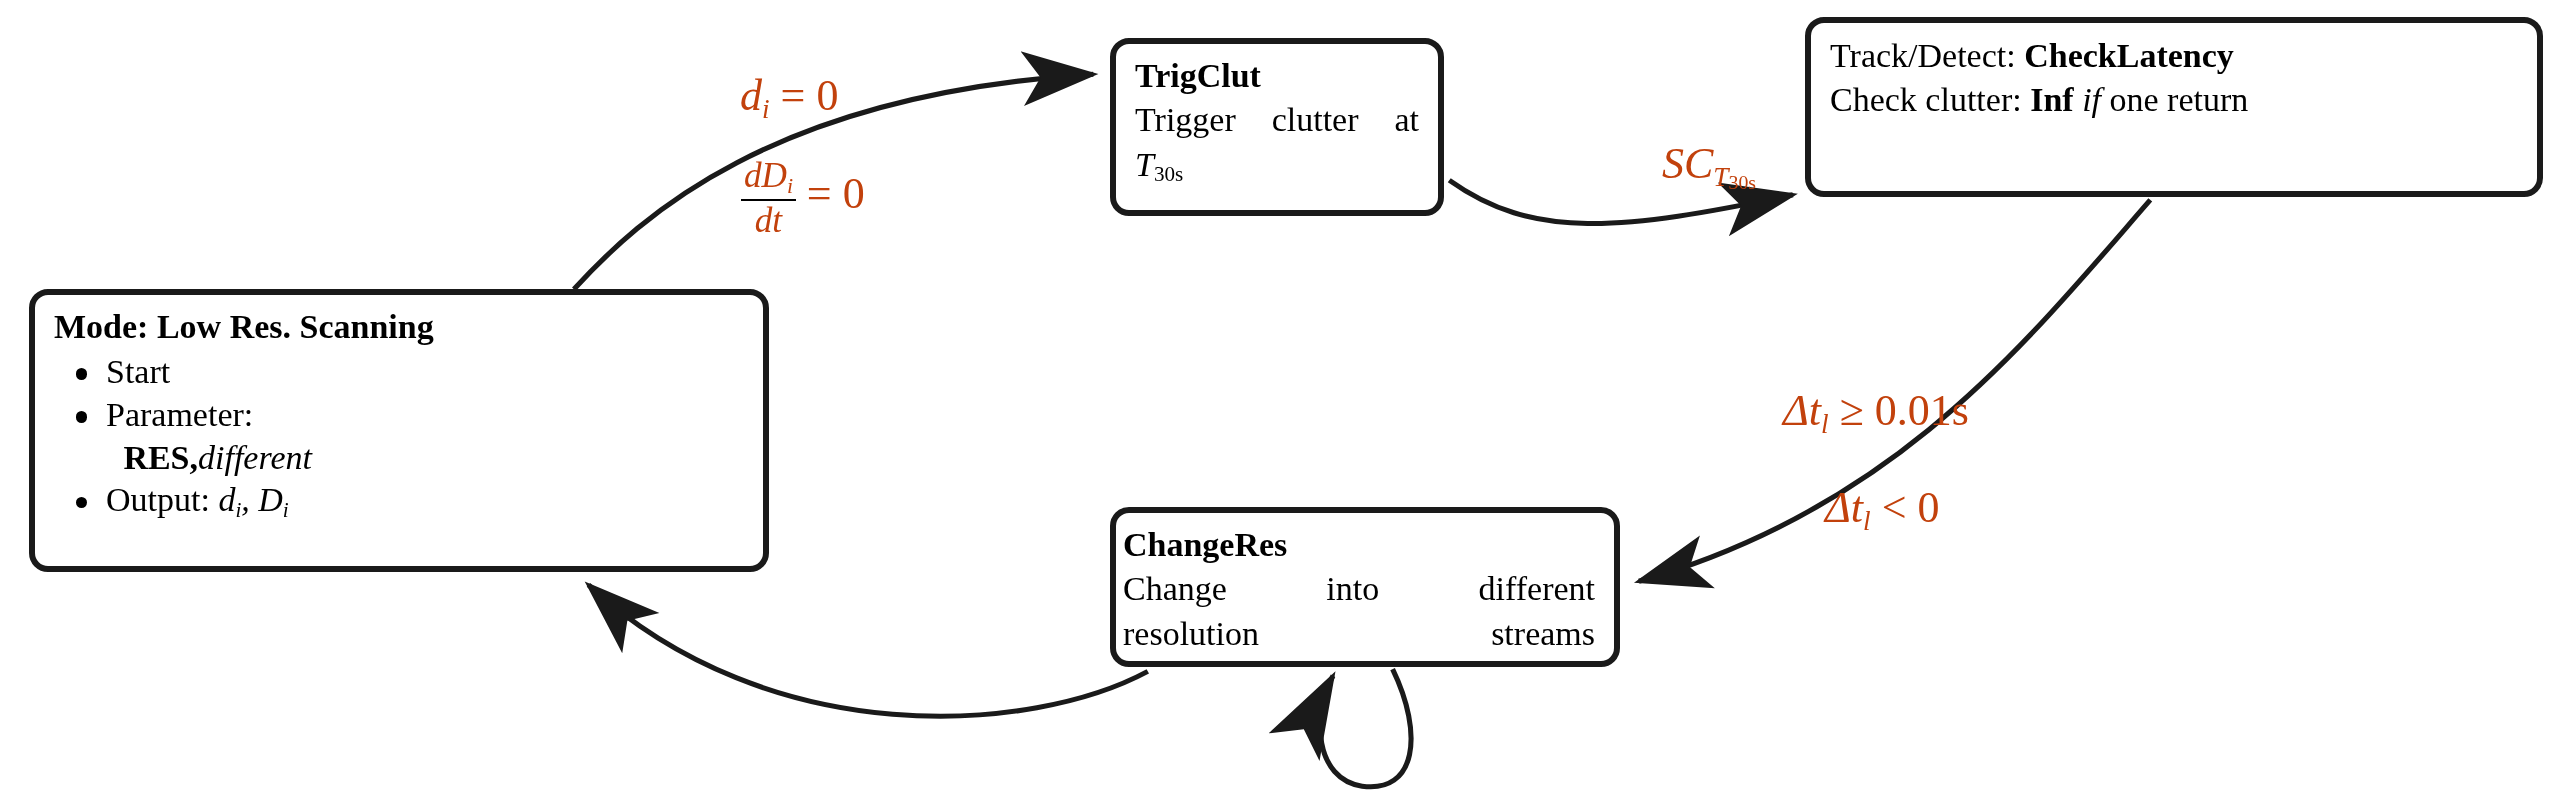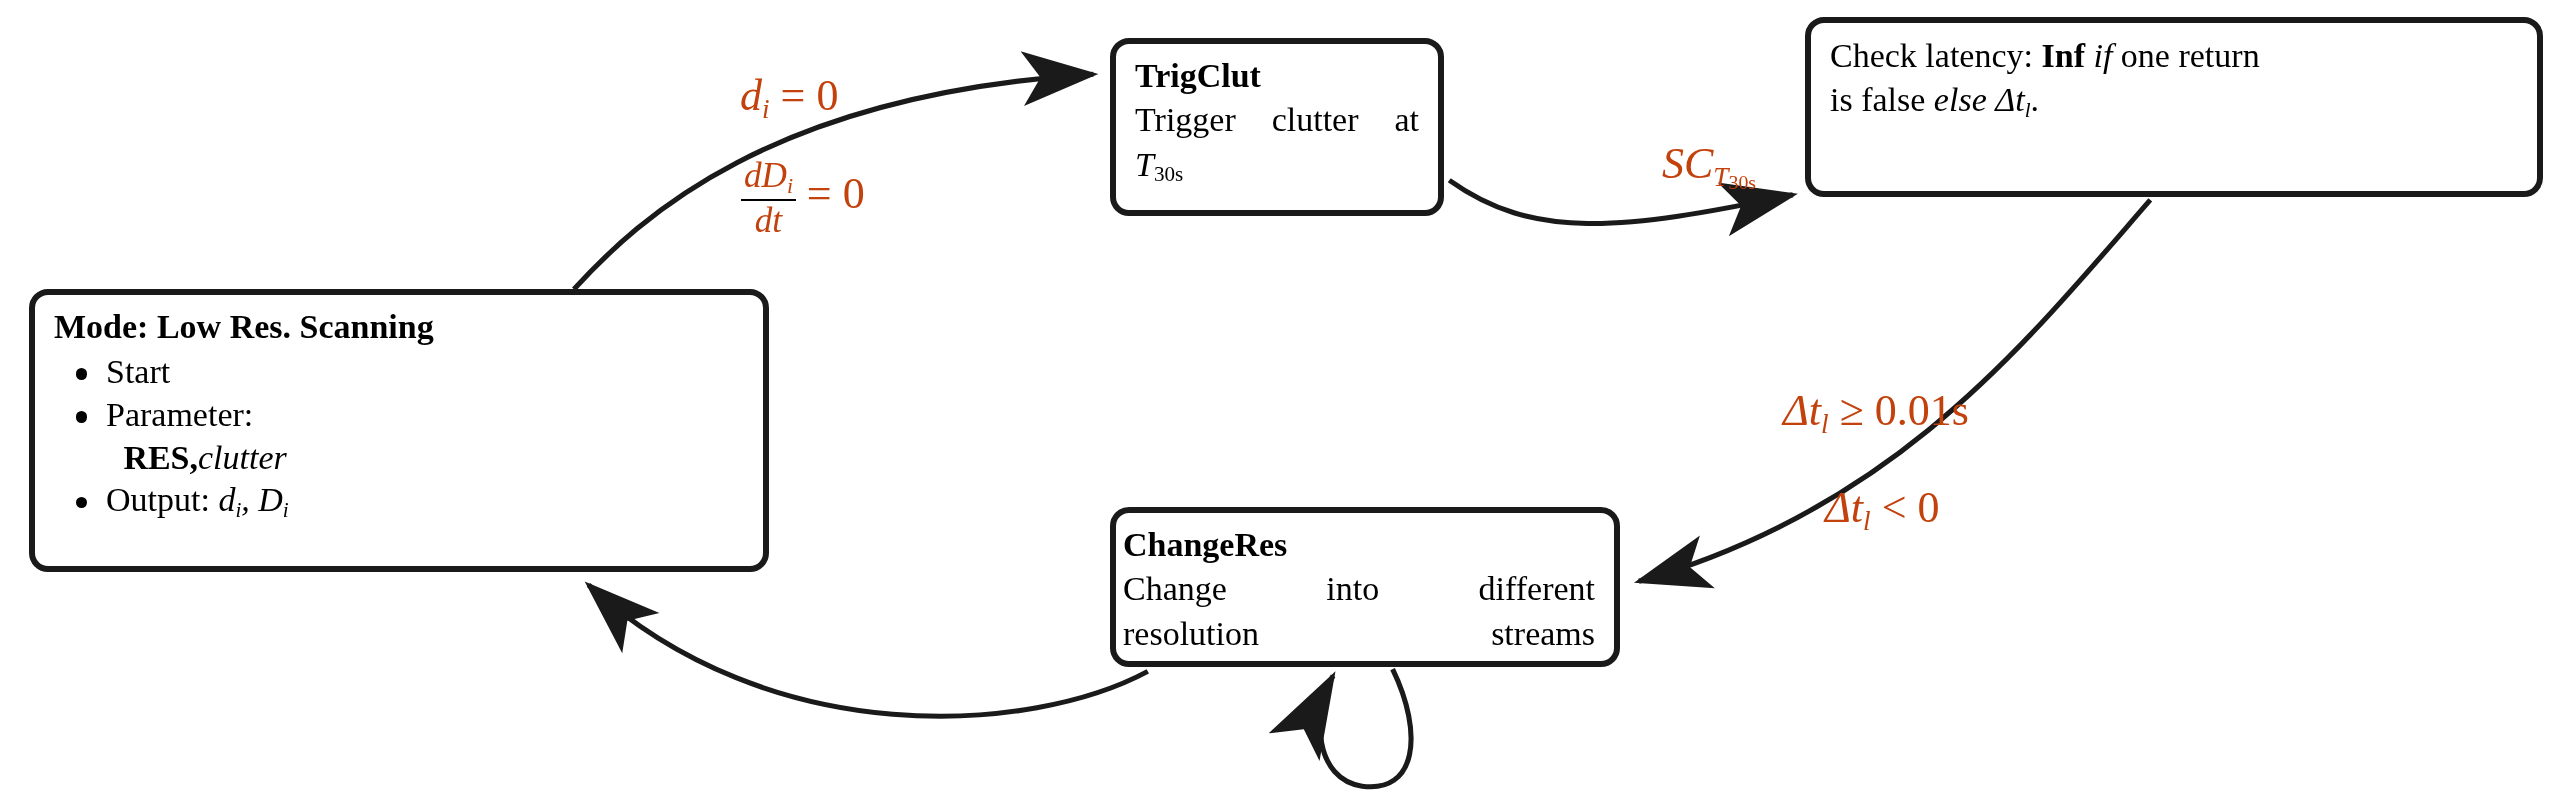--- a/index.html
+++ b/index.html
@@ -140,36 +140,36 @@
   <div class="node" id="node-mode">
     <div class="title">Mode: Low Res. Scanning</div>
     <ul class="bullets">
       <li class="bulleted">
         <span>Start</span>
       </li>
       <li class="bulleted">
         <span>Parameter:</span>
       </li>
       <li class="sub">
-        <span class="b">RES</span><span class="b">,</span><span class="it">clutter</span>
+        <span class="b">RES</span><span class="b">,</span><span class="it">different</span>
       </li>
       <li class="bulleted">
         <span>Output: </span><span class="mi">d</span><sub>i</sub><span class="mi">, </span><span class="mi">D</span><sub>i</sub>
       </li>
     </ul>
   </div>
 
   <div class="node" id="node-trigclut">
     <div class="title">TrigClut</div>
     <div class="justify"><span>Trigger clutter at</span> <span class="mi">T</span><sub class="up">30s</sub></div>
   </div>
 
   <div class="node" id="node-checklat">
-    <div class="line"><span>Check latency: </span><span class="b">Inf</span> <span class="it">if</span><span> one return</span></div>
-    <div class="line"><span>is false </span><span class="it">else</span> <span class="mi">Δt</span><sub>l</sub><span>.</span></div>
+    <div class="line"><span>Track/Detect: </span><span class="b">CheckLatency</span></div>
+    <div class="line"><span>Check clutter: </span><span class="b">Inf</span> <span class="it">if</span><span> one return</span></div>
   </div>
 
   <div class="node" id="node-changeres">
     <div class="title">ChangeRes</div>
     <div class="justify">Change into different</div>
     <div class="justify">resolution streams</div>
   </div>
 
   <div class="elabel" id="lbl-di"><span class="mi">d</span><sub>i</sub><span> = 0</span></div>
 

